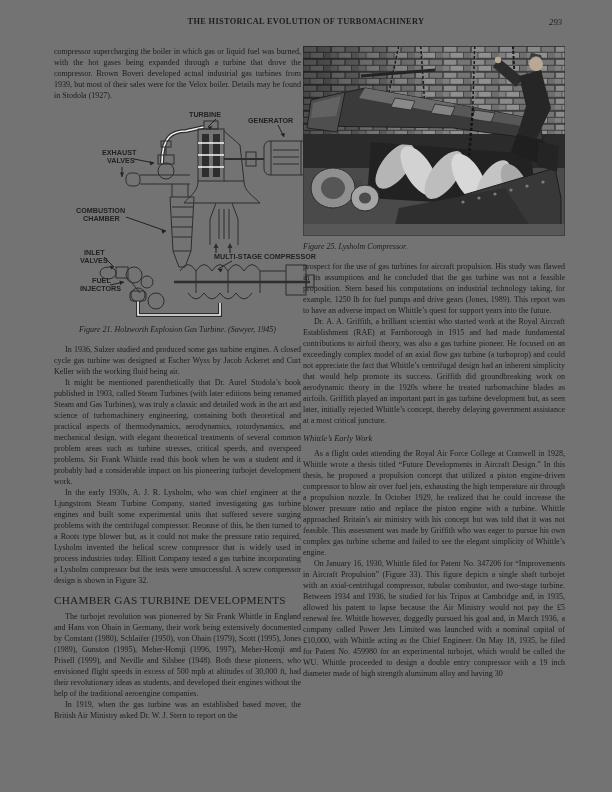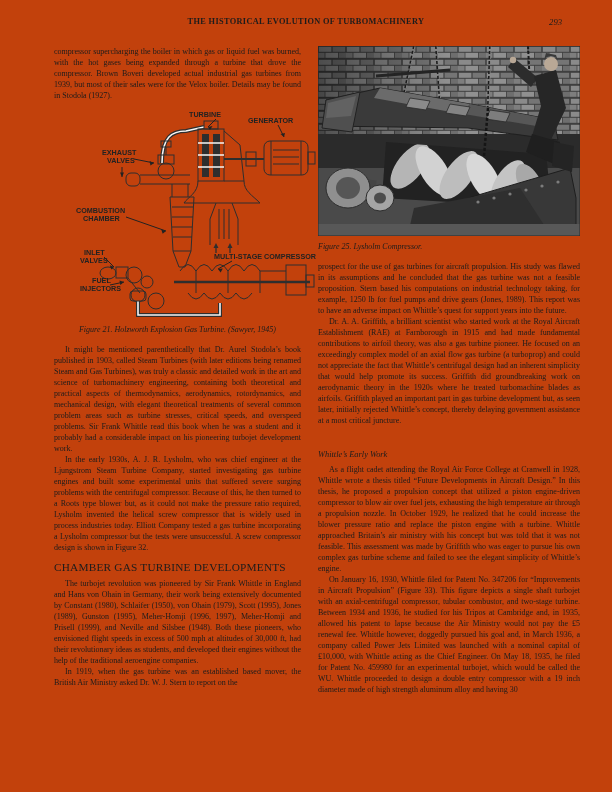--- a/index.html
+++ b/index.html
@@ -1,50 +1,50 @@
 <!DOCTYPE html>
 <html><head>
 <meta charset="utf-8">
 <style>
   html,body{margin:0;padding:0;background:#9a9a9a;}
   .page{
     position:relative;
     width:612px;height:792px;
     margin:0 auto;
-    background:#c2410c;
+    background:#737373;
     font-family:"Liberation Serif", serif;
     color:#1c1c1c;
     overflow:hidden;
   }
   .running-head{position:absolute;top:17px;left:0;width:612px;height:14px;}
   .running-title{
     text-align:center;font-weight:bold;font-size:8.3px;letter-spacing:0.35px;
   }
   .page-number{
     position:absolute;top:0;right:50px;font-size:8.6px;font-weight:normal;font-style:italic;
   }
   .columns{
     position:absolute;top:46px;left:54px;width:524px;
-    display:flex;gap:17px;align-items:flex-start;
+    display:flex;gap:2px;align-items:flex-start;
   }
   .col-left{width:247px;}
   .col-right{width:262px;}
   p.body-para{
     margin:0;font-size:8px;line-height:11px;
     text-align:justify;text-indent:11px;
   }
   p.no-indent{text-indent:0;}
   .it{}
   h2.section-heading{
     font-size:11.3px;font-weight:normal;letter-spacing:0.2px;
     margin:8px 0 5px 0;
   }
   h3.subheading{
     font-size:8.4px;font-style:italic;font-weight:normal;
-    margin:24px 0 5px 0;
+    margin:8px 0 5px 0;
   }
   .caption{
     font-size:8px;font-style:italic;line-height:10px;
     margin:4px 0 9px 0;
   }
   .caption.center{text-align:center;}
   .figure-wrap{margin:4px 0 0 16px;}
   .figure-wrap svg{display:block;}
   .photo-frame{margin:0 0 6px 0;}
 </style>
@@ -150,20 +150,21 @@
         <text x="13" y="116">CHAMBER</text>
         <text x="246" y="154" text-anchor="end">MULTI-STAGE COMPRESSOR</text>
         <text x="14" y="150">INLET</text>
         <text x="10" y="158">VALVES</text>
         <text x="22" y="178">FUEL</text>
         <text x="10" y="186">INJECTORS</text>
       </g>
     </svg>
   </div>
         <div class="caption center">Figure 21. Holzworth Explosion Gas Turbine. (Sawyer, 1945)</div>
+        <p class="body-para"><span>In 1936, Sulzer studied and produced some gas turbine engines. A closed cycle gas turbine was designed at Escher Wyss by Jacob Ackeret and Curt Keller with the working fluid being air.</span></p>
         <p class="body-para"><span>It might be mentioned parenthetically that Dr. Aurel Stodola’s book published in 1903, called </span><span class="it">Steam Turbines</span><span> (with later editions being renamed </span><span class="it">Steam and Gas Turbines</span><span>), was truly a classic and detailed work in the art and science of turbomachinery engineering, containing both theoretical and practical aspects of thermodynamics, aerodynamics, rotordynamics, and mechanical design, with elegant theoretical treatments of several common problem areas such as turbine stresses, critical speeds, and overspeed problems. Sir Frank Whittle read this book when he was a student and it probably had a considerable impact on his pioneering turbojet development work.</span></p>
         <p class="body-para"><span>In the early 1930s, A. J. R. Lysholm, who was chief engineer at the Ljungstrom Steam Turbine Company, started investigating gas turbine engines and built some experimental units that suffered severe surging problems with the centrifugal compressor. Because of this, he then turned to a Roots type blower but, as it could not make the pressure ratio required, Lysholm invented the helical screw compressor that is widely used in process industries today. Elliott Company tested a gas turbine incorporating a Lysholm compressor but the tests were unsuccessful. A screw compressor design is shown in Figure 32.</span></p>
         <h2 class="section-heading">CHAMBER GAS TURBINE DEVELOPMENTS</h2>
         <p class="body-para"><span>The turbojet revolution was pioneered by Sir Frank Whittle in England and Hans von Ohain in Germany, their work being extensively documented by Constant (1980), Schlaifer (1950), von Ohain (1979), Scott (1995), Jones (1989), Gunston (1995), Meher-Homji (1996, 1997), Meher-Homji and Prisell (1999), and Neville and Silsbee (1948). Both these pioneers, who envisioned flight speeds in excess of 500 mph at altitudes of 30,000 ft, had their revolutionary ideas as students, and developed their engines without the help of the traditional aeroengine companies.</span></p>
         <p class="body-para"><span>In 1919, when the gas turbine was an established based mover, the British Air Ministry asked Dr. W. J. Stern to report on the</span></p>
       </div>
     <div class="col-right">
         <div class="figure-wrap photo-frame">
     <svg width="262" height="190" viewBox="0 0 262 190">
       <defs>

